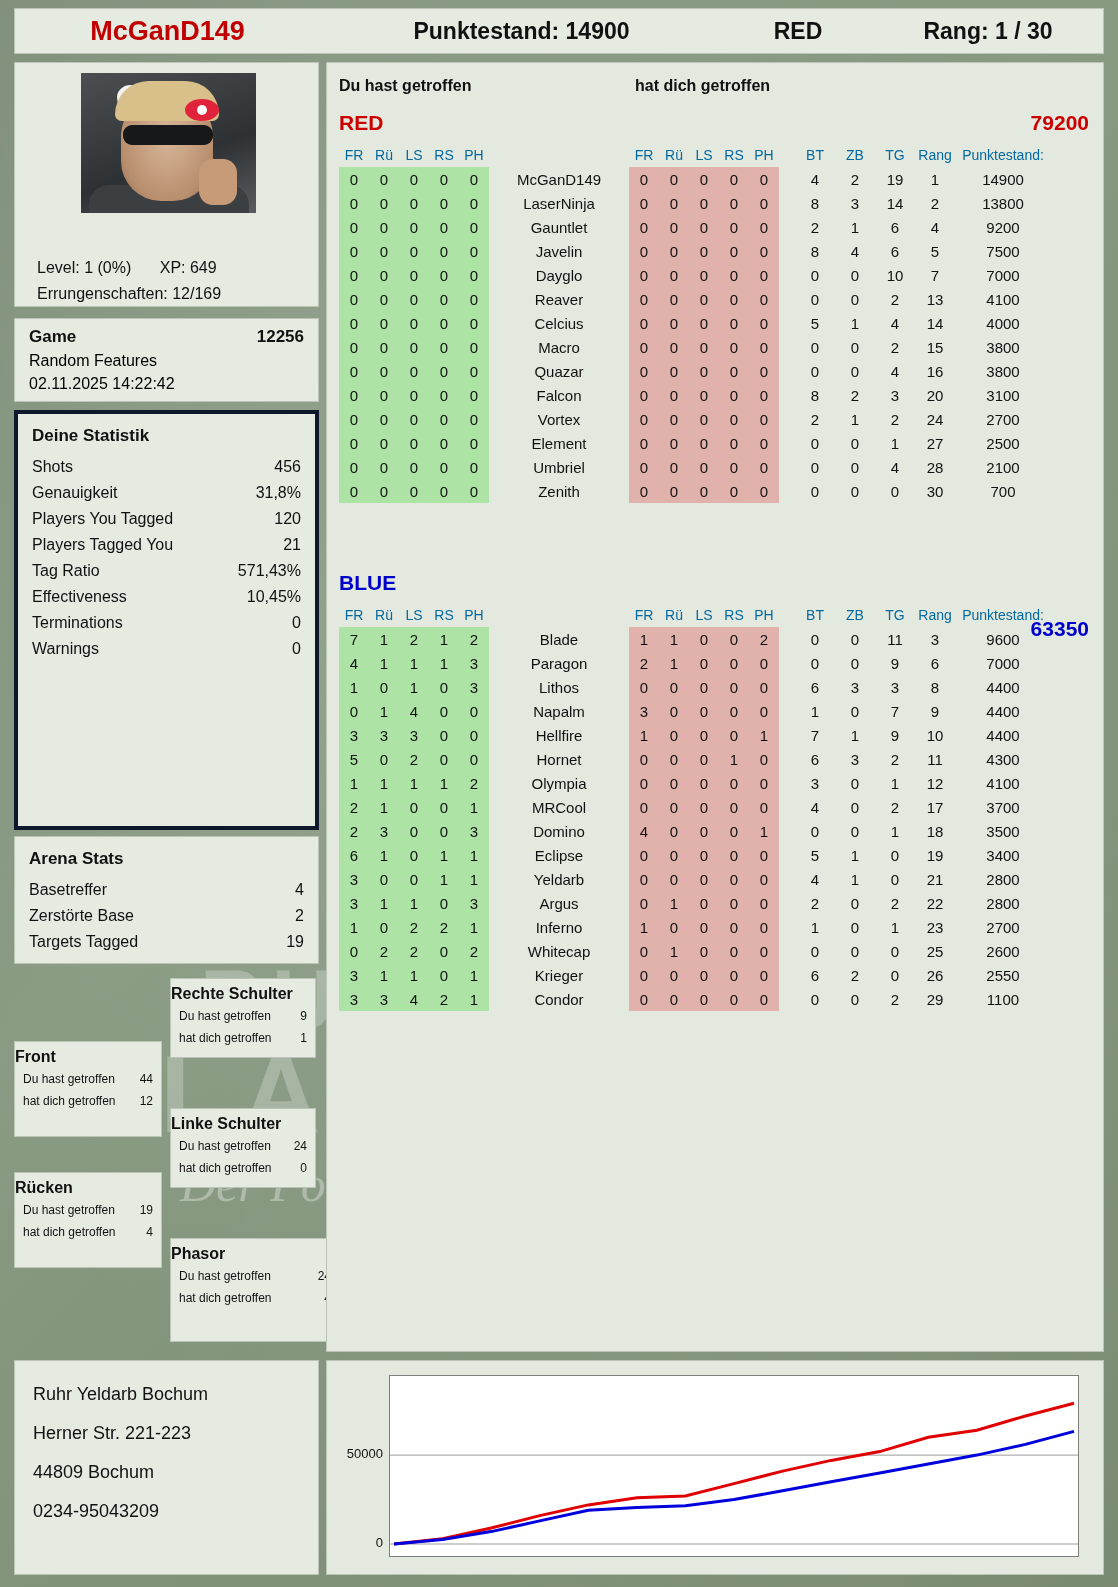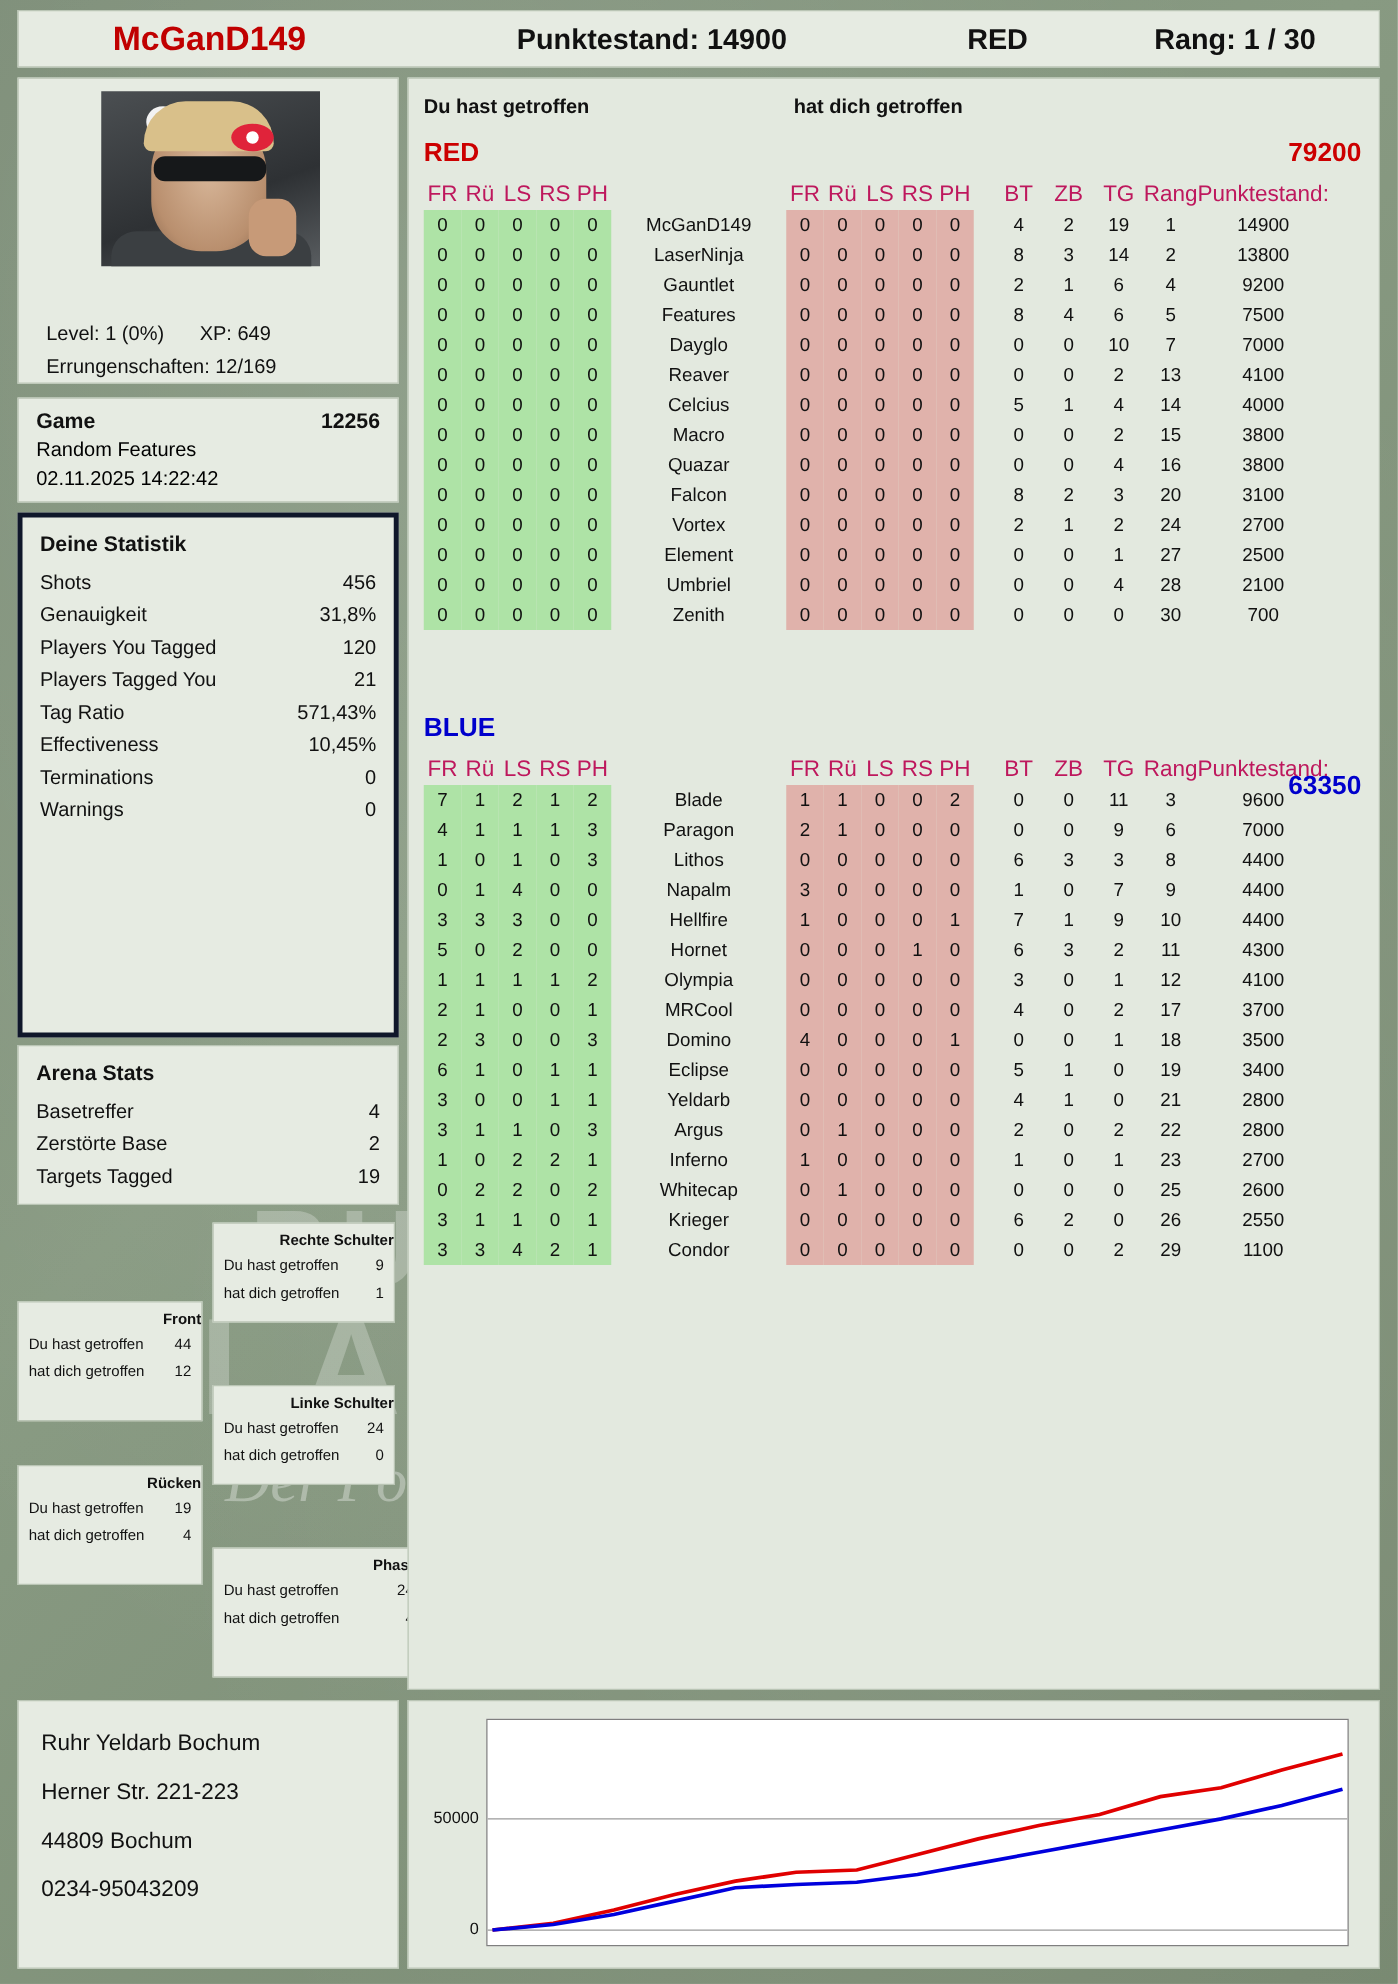--- a/index.html
+++ b/index.html
@@ -111,21 +111,21 @@
   .stat-row { display:flex; justify-content:space-between; font-size:16px; color:#111; padding:4px 0; }
 
   #arena-card {
     position:absolute; left:14px; top:836px; width:305px; height:128px;
     background:#e6ebe2; border:1px solid #bac5b5; padding:10px 14px;
   }
   #arena-card h3 { margin:2px 0 8px 0; font-size:17px; color:#111; }
 
   
   .hitbox { position:absolute; background:#e6ebe2; border:1px solid #bac5b5; }
-  .hitbox .hb-title { text-align:right; font-weight:bold; font-size:12px; padding:6px 0 2px; color:#111;}
+  .hitbox .hb-title { text-align:left; font-weight:bold; font-size:16px; padding:6px 0 2px; color:#111;}
   .hitbox .hb-row { display:flex; justify-content:space-between; font-size:12px; padding:4px 8px; color:#111;}
   #hb-rs { left:170px; top:978px; width:146px; height:80px; }
   #hb-front { left:14px; top:1041px; width:148px; height:96px; }
   #hb-ls { left:170px; top:1108px; width:146px; height:80px; }
   #hb-back { left:14px; top:1172px; width:148px; height:96px; }
   #hb-phasor { left:170px; top:1238px; width:170px; height:104px; }
 
   #venue-card {
     position:absolute; left:14px; top:1360px; width:305px; height:215px;
     background:#e6ebe2; border:1px solid #bac5b5; padding:14px 18px;
@@ -147,21 +147,21 @@
   .blue  { color:#0000cc; }
 
   table.sb { border-collapse:collapse; }
   table.sb td { font-size:15px; color:#111; text-align:center; padding:2px 0; height:24px; }
   td.c-you  { width:30px; background:#aee3a6; }
   td.c-them { width:30px; background:#e0b2ab; }
   td.c-name { width:140px; text-align:center; }
   td.c-gap  { width:16px; background:transparent; }
   td.c-bt, td.c-zb, td.c-tg, td.c-rang { width:40px; }
   td.c-score { width:96px; text-align:right; padding-right:10px; }
-  tr.hdr td { font-size:18px; background:transparent !important; font-weight:normal; color:#be185d; }
+  tr.hdr td { font-size:14px; background:transparent !important; font-weight:normal; color:#0369a1; }
   td.c-scoreh { width:96px; text-align:right; padding-right:6px;}
 
   .sb-wrap { position:absolute; left:12px; }
   #red-table { top:140px; }
   #blue-table { top:578px; }
 
   
   #chart-card {
     position:absolute; left:326px; top:1360px; width:778px; height:215px;
     background:#e3e9df; border:1px solid #bac5b5;
@@ -419,21 +419,21 @@
               <td class="c-tg">6</td>
               <td class="c-rang">4</td>
               <td class="c-score">9200</td>
             </tr>
             <tr>
               <td class="c-you">0</td>
               <td class="c-you">0</td>
               <td class="c-you">0</td>
               <td class="c-you">0</td>
               <td class="c-you">0</td>
-              <td class="c-name">Features</td>
+              <td class="c-name">Javelin</td>
               <td class="c-them">0</td>
               <td class="c-them">0</td>
               <td class="c-them">0</td>
               <td class="c-them">0</td>
               <td class="c-them">0</td>
               <td class="c-gap"></td>
               <td class="c-bt">8</td>
               <td class="c-zb">4</td>
               <td class="c-tg">6</td>
               <td class="c-rang">5</td>

